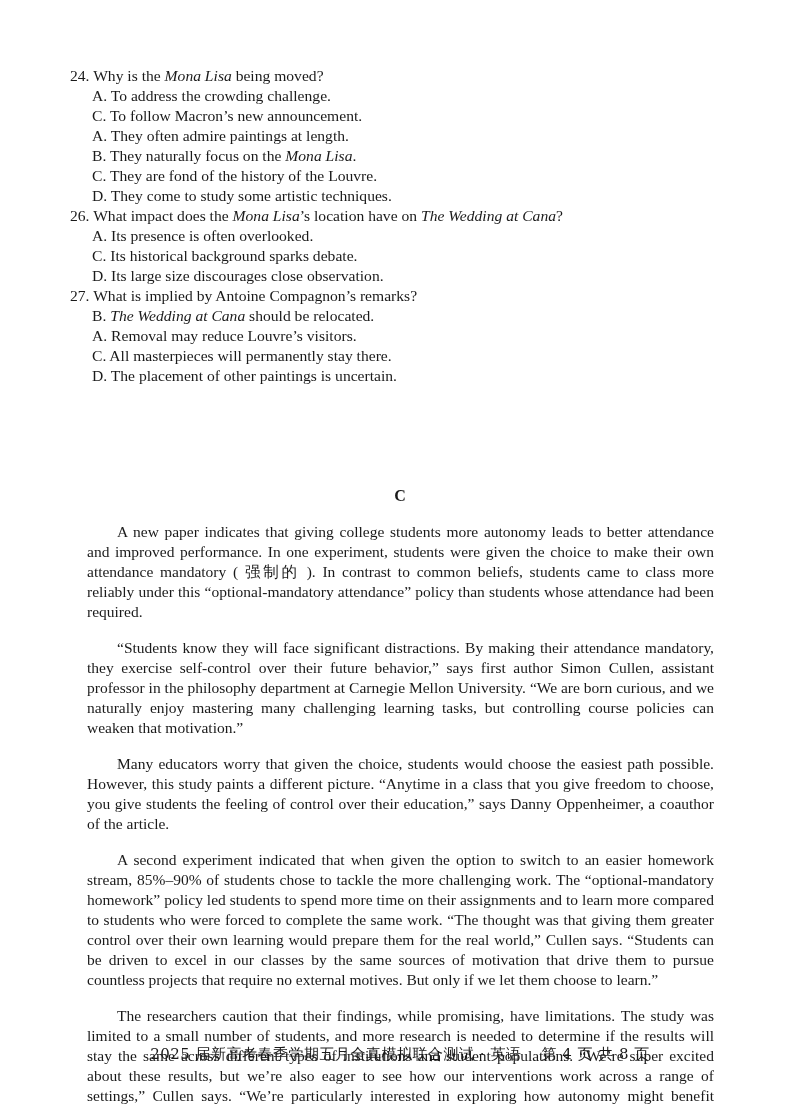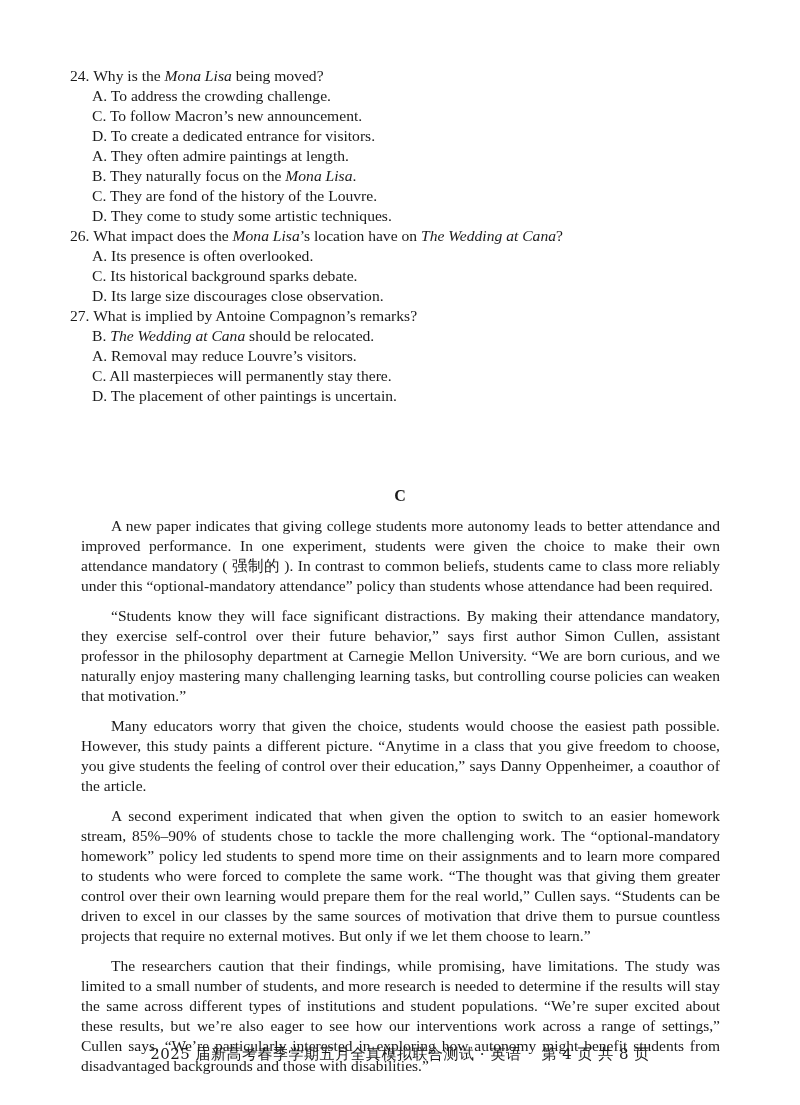--- a/index.html
+++ b/index.html
@@ -4,40 +4,39 @@
   <style>
     html, body { margin: 0; padding: 0; background: #ffffff; }
     body { width: 800px; height: 1105px; position: relative; overflow: hidden;
       font-family: "Liberation Serif", "DejaVu Serif", serif; color: #1a1a1a; font-size: 15.6px; }
     .page { position: absolute; left: 0; top: 0; width: 800px; height: 1105px; border-radius: 25px; }
     .questions { position: absolute; left: 70px; top: 66px; width: 660px; }
     .q-stem { line-height: 20px; height: 20px; white-space: nowrap; }
     .q-opt { line-height: 20px; height: 20px; padding-left: 22px; white-space: nowrap; }
     .passage-title { position: absolute; left: 0; top: 486px; width: 800px; text-align: center; font-weight: bold; font-size: 16px; line-height: 20px; }
     .passage { position: absolute; left: 71px; top: 506px; width: 659px; }
-    .para { text-align: justify; text-indent: 30px; line-height: 20px; margin: 10px; font-size: 15.5px; }
+    .para { text-align: justify; text-indent: 30px; line-height: 20px; margin: 16px; font-size: 15.5px; }
     .footer { position: absolute; left: 0; top: 1044px; width: 800px; text-align: center; font-size: 15px; line-height: 20px;
       font-family: "DejaVu Serif", "Liberation Serif", serif; letter-spacing: 0.5px; }
     .footer .gap { display: inline-block; width: 20px; }
     i { font-style: italic; }
   </style>
 </head>
 <body>
 
 <div class="page">
 
   <div class="questions">
     <div>
       <div class="q-stem">
         <span>24.</span>
         <span><span>Why is the </span><i>Mona Lisa</i><span> being moved?</span></span>
       </div>
       <div class="q-opt">A. To address the crowding challenge.</div>
       <div class="q-opt">C. To follow Macron’s new announcement.</div>
-      <div class="q-opt">D. To create a dedicated entrance for visitors.</div>
     </div>
 
     <div>
       <div class="q-opt">A. They often admire paintings at length.</div>
       <div class="q-opt"><span>B. They naturally focus on the </span><i>Mona Lisa</i><span>.</span></div>
       <div class="q-opt">C. They are fond of the history of the Louvre.</div>
       <div class="q-opt">D. They come to study some artistic techniques.</div>
     </div>
 
     <div>

